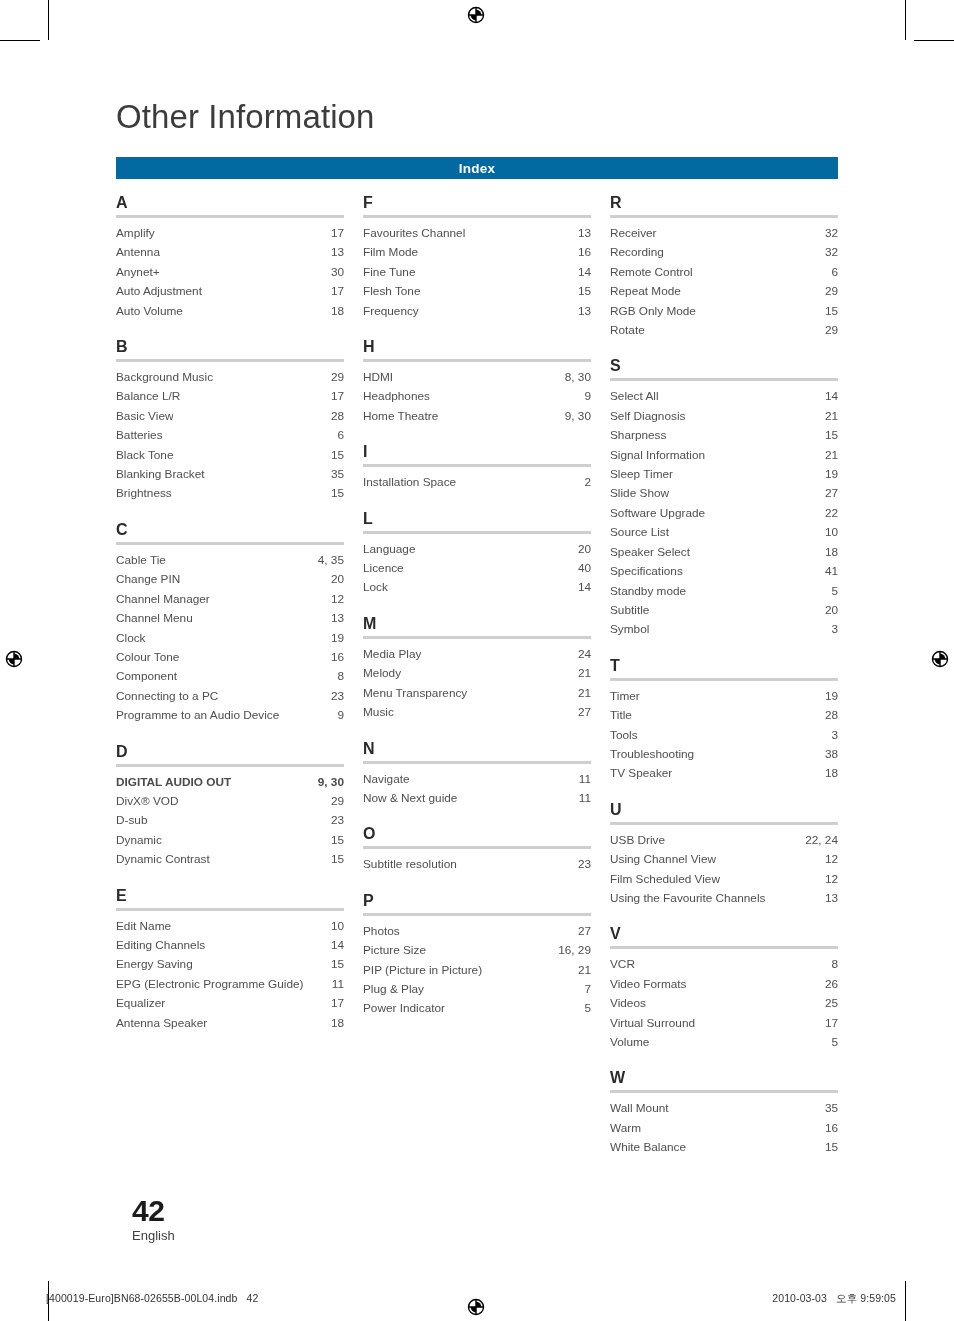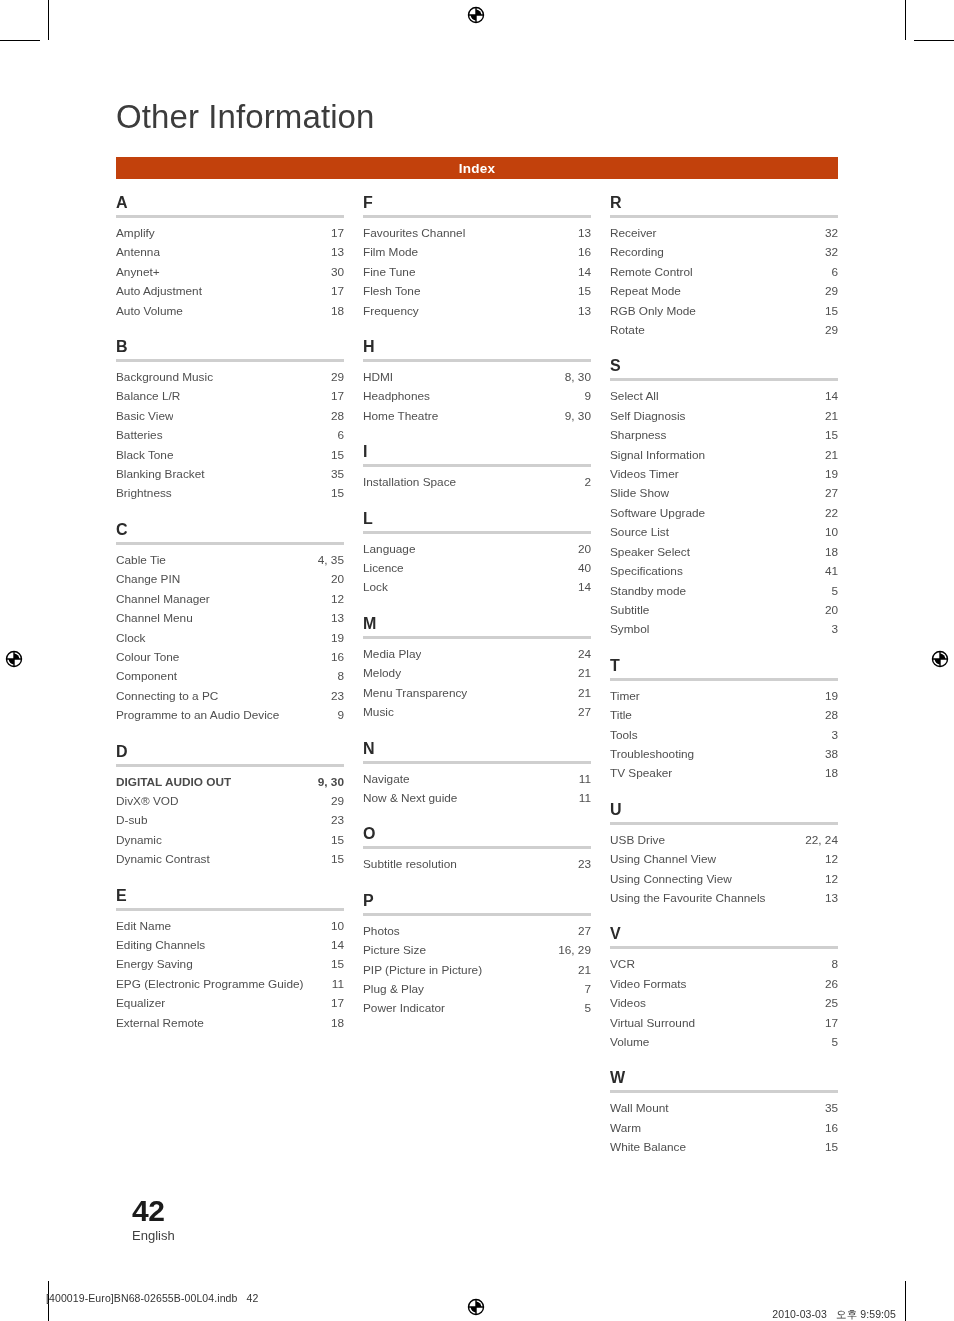--- a/index.html
+++ b/index.html
@@ -133,21 +133,21 @@
   .slug {
     position: absolute;
     left: 0;
     top: 1292px;
     width: 954px;
     font-size: 10.5px;
     color: #333333;
     letter-spacing: 0.1px;
   }
   .slug-left  { position: absolute; left: 46px;  top: 0; white-space: pre; }
-  .slug-right { position: absolute; right: 58px; top: 16px; white-space: pre; }
+  .slug-right { position: absolute; right: 58px; top: 0; white-space: pre; }
 </style>
 </head>
 <body>
 
 <div class="crop v" style="left:48px;  top:0;"></div>
 <div class="crop h" style="left:0;    top:40px;"></div>
 <div class="crop v" style="left:905px; top:0;"></div>
 <div class="crop h" style="left:914px; top:40px;"></div>
 <div class="crop v" style="left:48px;  top:1281px;"></div>
 <div class="crop v" style="left:905px; top:1281px;"></div>
@@ -182,21 +182,21 @@
     <path d="M11 3.2 V18.8 M3.2 11 H18.8" stroke="#000" stroke-width="1.4"></path>
     <path d="M11 5.6 A5.4 5.4 0 0 1 16.4 11 L11 11 Z" fill="#000"></path>
     <path d="M11 16.4 A5.4 5.4 0 0 1 5.6 11 L11 11 Z" fill="#000"></path>
   </svg>
 </div>
 
 <div class="page">
 
   <div class="chapter-title">Other Information</div>
 
-  <div class="index-bar" style="background: #c2410c;">
+  <div class="index-bar" style="background: #0369a1;">
     <span>Index</span>
   </div>
 
   <div class="columns" id="index-columns">
       <div class="column">
         <div class="letter-group">
           <div class="letter-head">A</div>
           <div class="letter-rule" style="background: rgb(207, 207, 207);"></div>
           <div class="entry">
             <span class="label">Amplify</span>
@@ -363,21 +363,21 @@
             <span class="label">EPG (Electronic Programme Guide)</span>
             <span class="spacer"></span>
             <span class="page-no">11</span>
           </div>
           <div class="entry">
             <span class="label">Equalizer</span>
             <span class="spacer"></span>
             <span class="page-no">17</span>
           </div>
           <div class="entry">
-            <span class="label">External Remote</span>
+            <span class="label">Antenna Speaker</span>
             <span class="spacer"></span>
             <span class="page-no">18</span>
           </div>
         </div>
       </div>
       <div class="column">
         <div class="letter-group">
           <div class="letter-head">F</div>
           <div class="letter-rule" style="background: rgb(207, 207, 207);"></div>
           <div class="entry">
@@ -582,21 +582,21 @@
             <span class="label">Sharpness</span>
             <span class="spacer"></span>
             <span class="page-no">15</span>
           </div>
           <div class="entry">
             <span class="label">Signal Information</span>
             <span class="spacer"></span>
             <span class="page-no">21</span>
           </div>
           <div class="entry">
-            <span class="label">Videos Timer</span>
+            <span class="label">Sleep Timer</span>
             <span class="spacer"></span>
             <span class="page-no">19</span>
           </div>
           <div class="entry">
             <span class="label">Slide Show</span>
             <span class="spacer"></span>
             <span class="page-no">27</span>
           </div>
           <div class="entry">
             <span class="label">Software Upgrade</span>
@@ -670,21 +670,21 @@
             <span class="label">USB Drive</span>
             <span class="spacer"></span>
             <span class="page-no">22, 24</span>
           </div>
           <div class="entry">
             <span class="label">Using Channel View</span>
             <span class="spacer"></span>
             <span class="page-no">12</span>
           </div>
           <div class="entry">
-            <span class="label">Using Connecting View</span>
+            <span class="label">Film Scheduled View</span>
             <span class="spacer"></span>
             <span class="page-no">12</span>
           </div>
           <div class="entry">
             <span class="label">Using the Favourite Channels</span>
             <span class="spacer"></span>
             <span class="page-no">13</span>
           </div>
         </div>
         <div class="letter-group">

